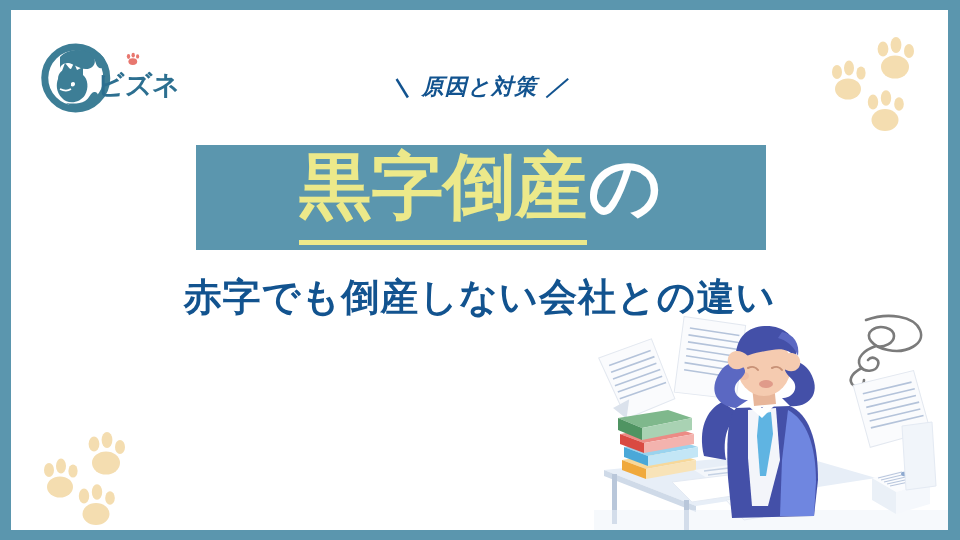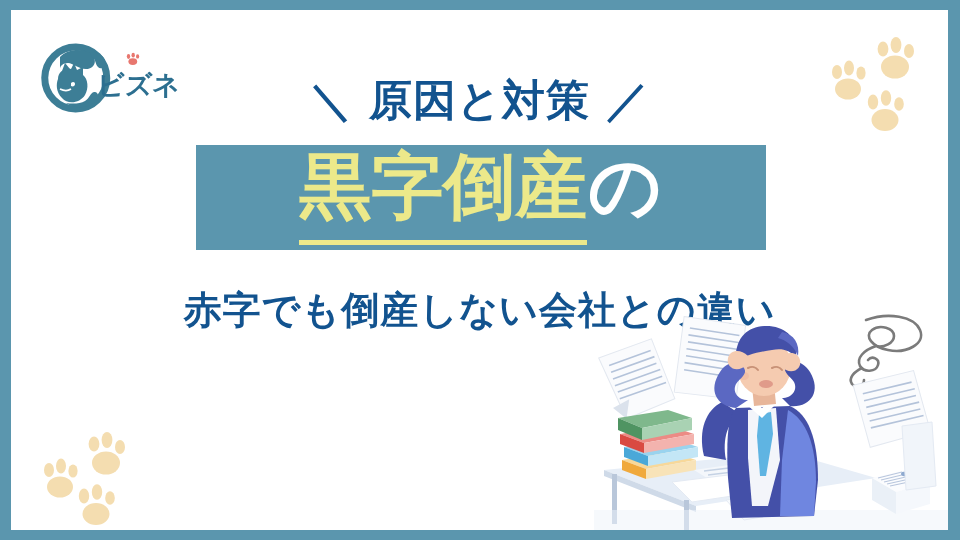--- a/index.html
+++ b/index.html
@@ -33,25 +33,26 @@
   }
   #brand-logo svg{ display:block; }
 
   
   #eyebrow{
     position:absolute;
     left:0; top:62px;
     width:937px;
     text-align:center;
     font-family:"DejaVu Sans", sans-serif;
-    font-size:43px;
+    font-size:22px;
     font-weight:700;
     letter-spacing:1px;
     color:#12538f;
     white-space:nowrap;
+    font-style:italic;
   }
 
   
   #title-band{
     position:absolute;
     left:185px; top:135px;
     width:570px; height:105px;
     background:#5b96ae;
     display:flex;
     align-items:center;
@@ -62,32 +63,31 @@
     font-size:72px;
     font-weight:700;
     line-height:1;
     white-space:nowrap;
     display:flex;
     align-items:baseline;
   }
   .title-hl{
     color:#ece98a;
     border-bottom:5px solid #ece98a;
-    padding-bottom:12px;
-    font-family:Liberation Mono, monospace;
+    padding-bottom:18px;
   }
   .title-plain{
     color:#ffffff;
     padding:0 1px;
   }
 
   
   #subtitle{
     position:absolute;
-    left:0; top:275px;
+    left:0; top:262px;
     width:937px;
     text-align:center;
     font-family:"DejaVu Sans", sans-serif;
     font-size:38px;
     font-weight:700;
     letter-spacing:1px;
     color:#12538f;
     white-space:nowrap;
   }
 

